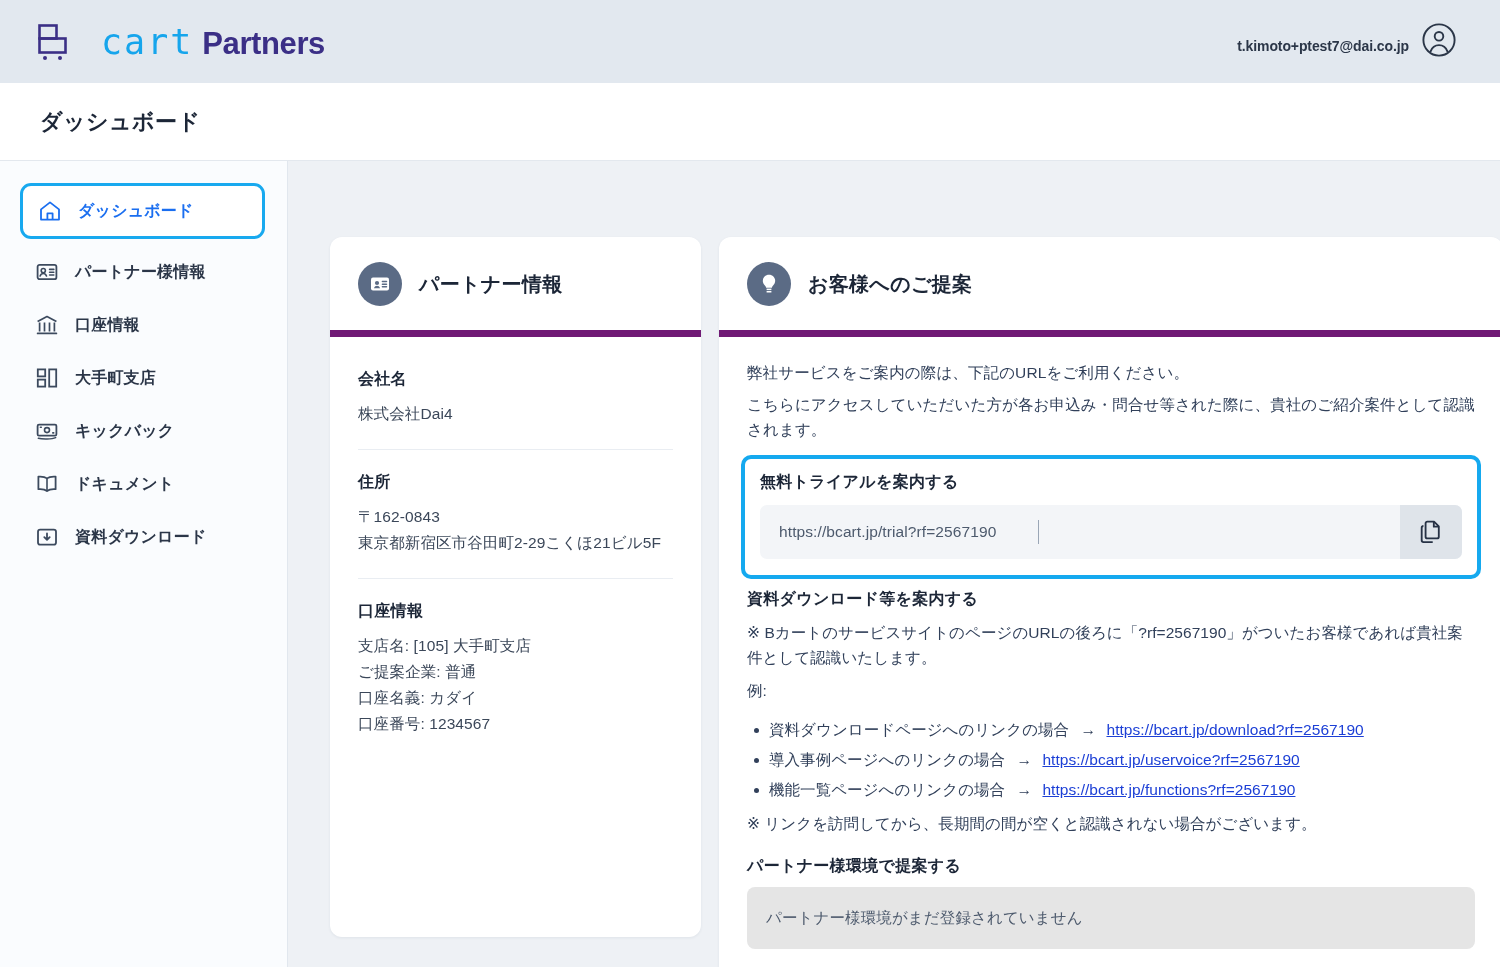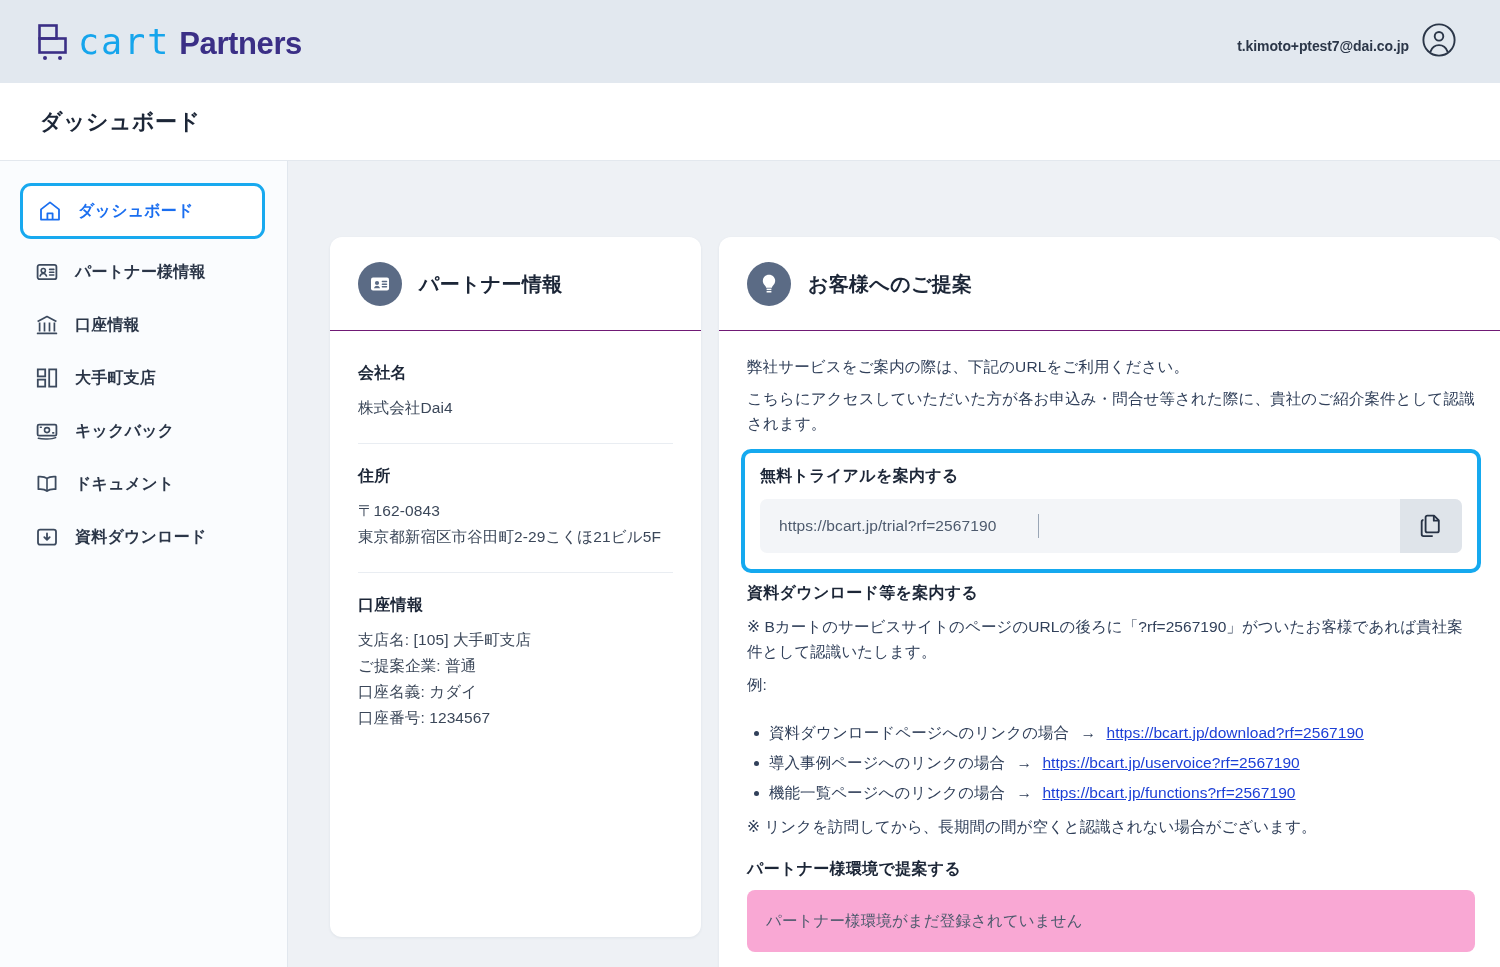--- a/index.html
+++ b/index.html
@@ -48,20 +48,21 @@
   .brand-mark {
     width: 36px;
     height: 38px;
     position: relative;
     margin-right: 6px;
   }
   .brand-wordmark {
     display: flex;
     align-items: baseline;
     gap: 9px;
+    margin-left: 23px;
   }
   .wm-cart {
     font-size: 35px;
     letter-spacing: 2px;
     color: #16a5ec;
     font-weight: 400;
     font-family: "DejaVu Sans Mono", monospace;
   }
   .wm-partners {
     font-size: 31px;
@@ -166,21 +167,21 @@
     box-shadow: 0 1px 3px rgba(30,50,80,0.07);
   }
   .card-left  { width: 371px; flex: 0 0 371px; min-height: 700px; }
   .card-right { width: 784px; flex: 0 0 784px; }
 
   .card-head {
     display: flex;
     align-items: center;
     gap: 17px;
     padding: 25px 28px 24px 28px;
-    border-bottom: 1px solid #701a75;
+    border-bottom: 7px solid #701a75;
   }
   .card-head-icon {
     width: 44px; height: 44px;
     flex: 0 0 44px;
     border-radius: 50%;
     background: #5b6b85;
     display: flex;
     align-items: center;
     justify-content: center;
     color: #ffffff;
@@ -280,21 +281,21 @@
     font-size: 15.5px;
     color: #31405a;
     line-height: 1.62;
     letter-spacing: 0.05px;
     margin-top: 6px;
   }
   .ex-label { margin-top: 7px; }
 
   .bullets {
     list-style: none;
-    margin: 21px 0 6px 0;
+    margin: 12px 0 6px 0;
     padding: 0;
   }
   .bullets li {
     position: relative;
     padding-left: 22px;
     font-size: 15.5px;
     color: #31405a;
     line-height: 1.95;
     letter-spacing: 0.05px;
   }
@@ -307,21 +308,21 @@
     border-radius: 50%;
     background: #31405a;
   }
   .bullets .arrow { margin: 0 6px 0 7px; }
   .bullets a {
     color: #1c3fd6;
     text-decoration: underline;
   }
 
   .empty-box {
-    background: #f9a8d4;
+    background: #e5e5e5;
     border-radius: 8px;
     height: 62px;
     display: flex;
     align-items: center;
     padding-left: 19px;
     font-size: 15.5px;
     color: #4d5a6d;
     letter-spacing: 0.1px;
   }
 </style>

